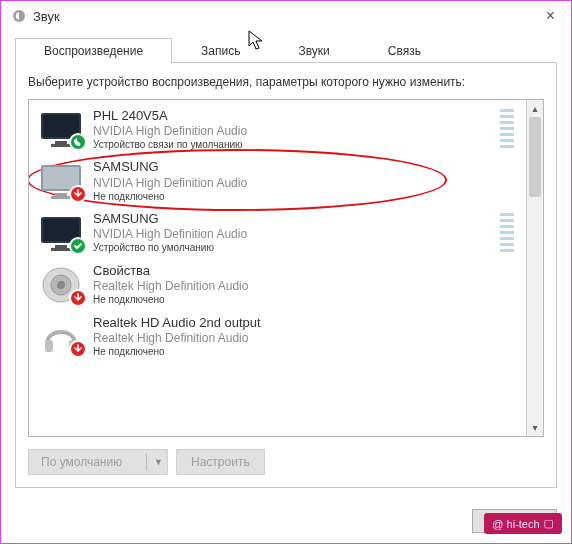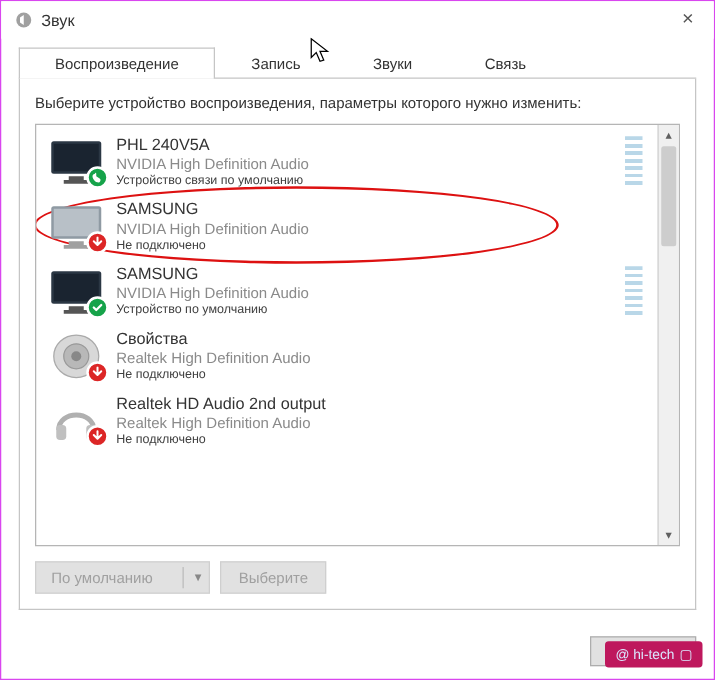--- a/index.html
+++ b/index.html
@@ -262,21 +262,21 @@
           <div class="sb-btn">▾</div>
         </div>
       </div>
 
       <div class="bottom-row">
         <div class="btn-row-right">
           <div class="btn disabled combo">
             <span>По умолчанию</span>
             <span class="combo-arrow">▼</span>
           </div>
-          <div class="btn disabled">Выберите</div>
+          <div class="btn disabled">Настроить</div>
         </div>
       </div>
     </div>
   </div>
 
   <div class="dialog-buttons">
     <div class="dlg-btn">Отмена</div>
   </div>
 </div>
 

